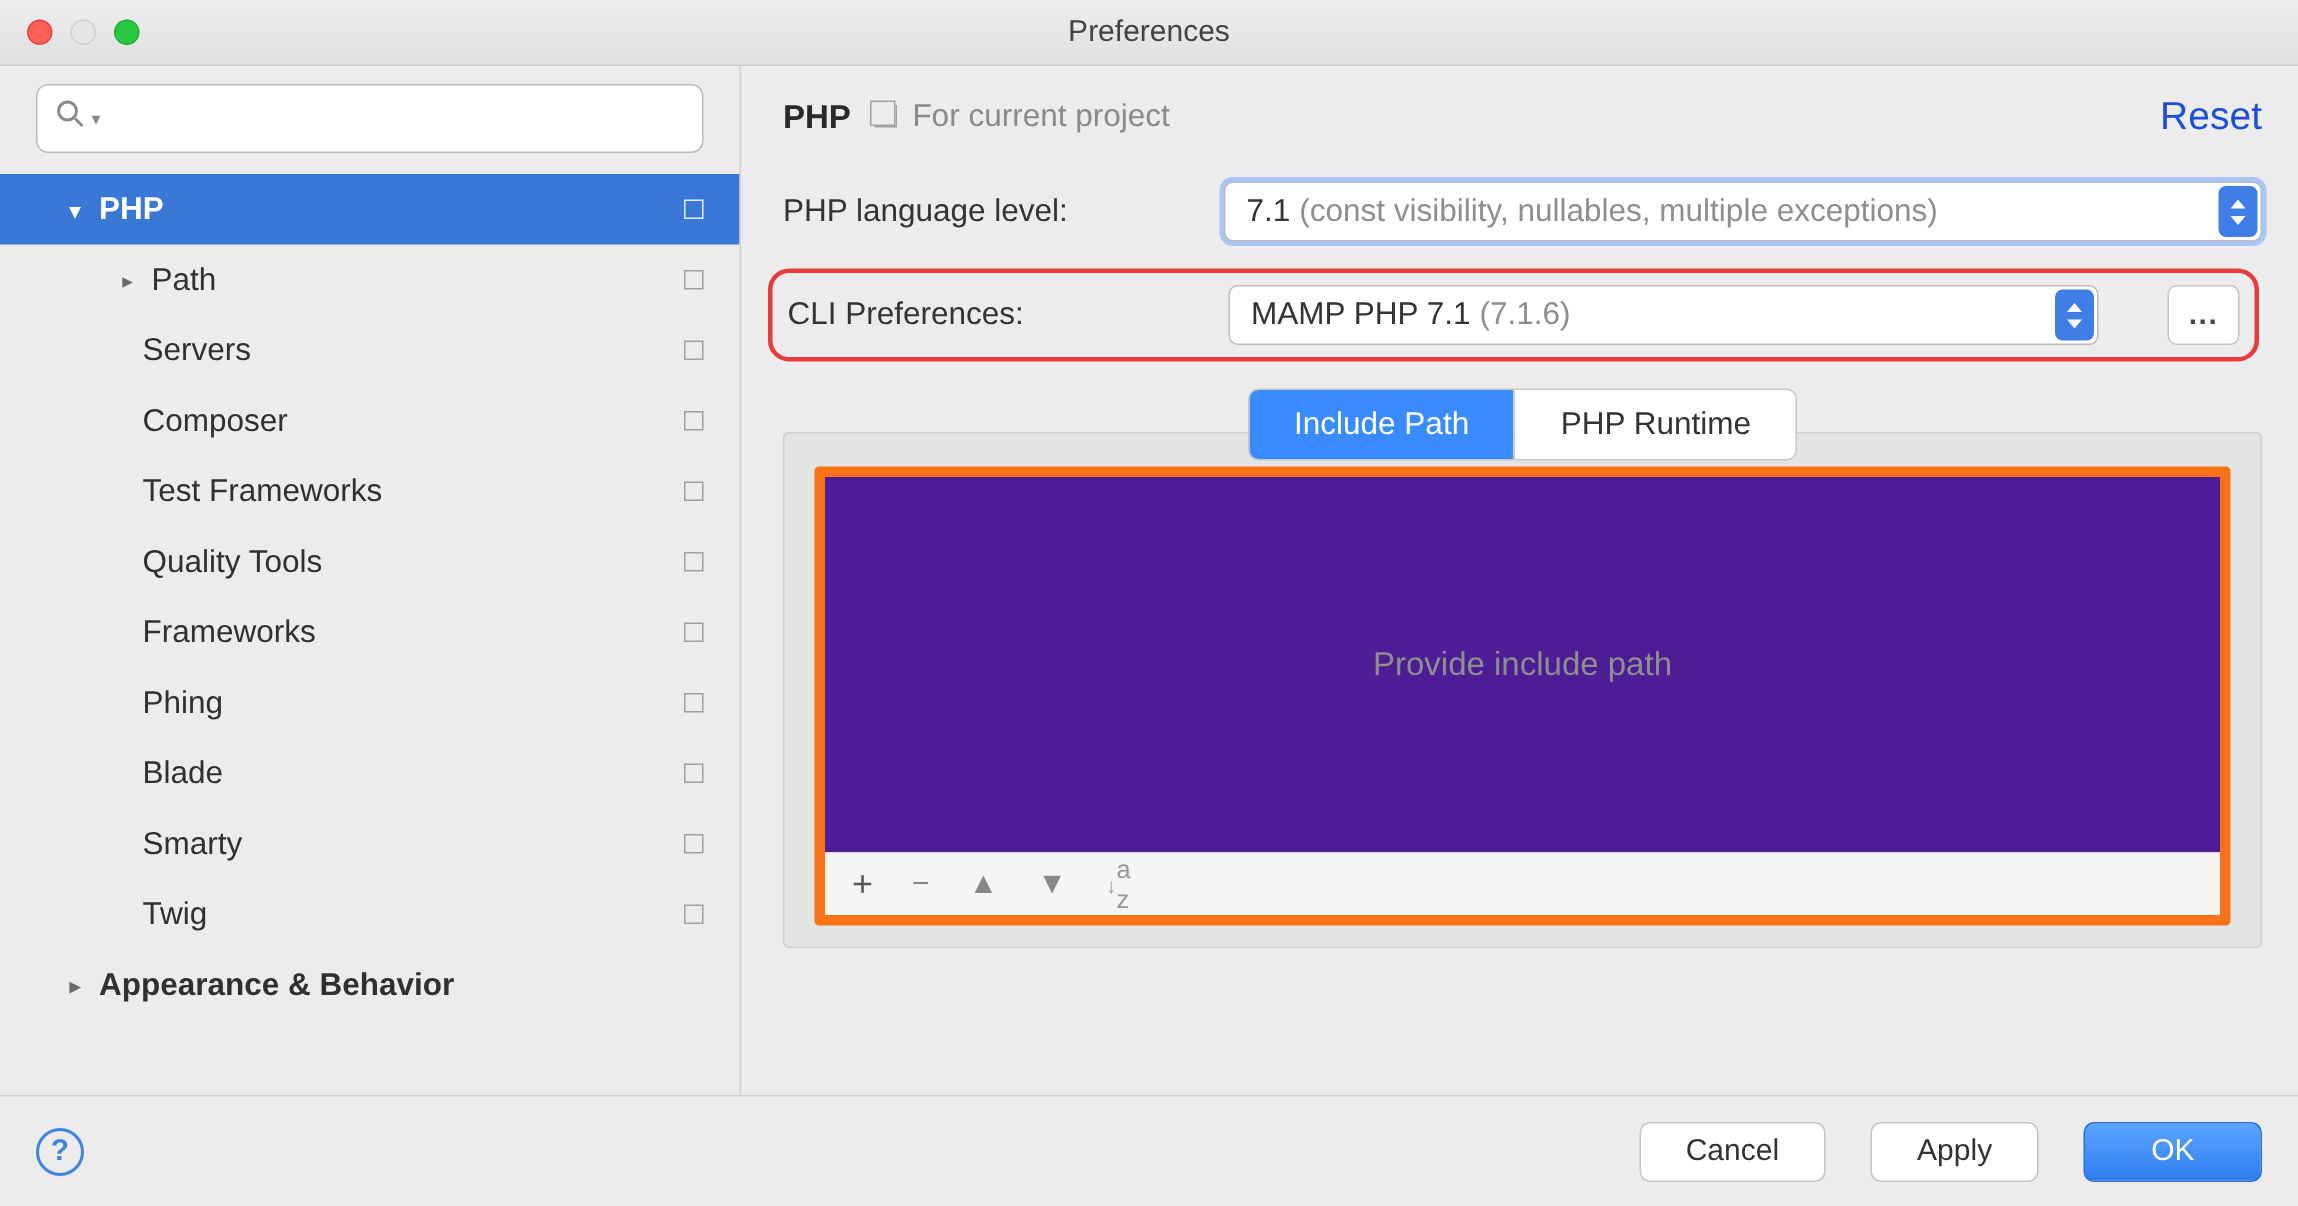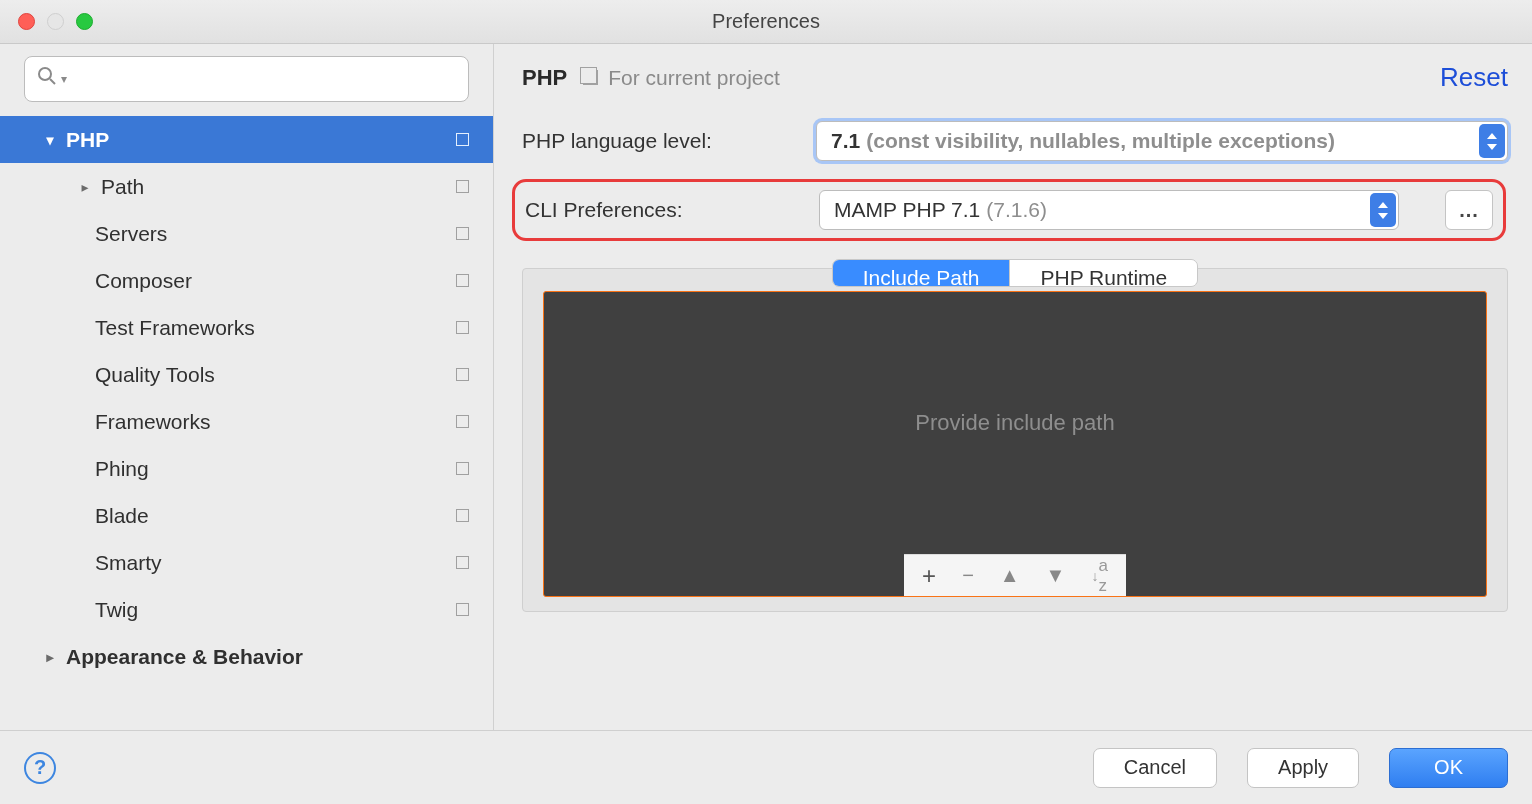--- a/index.html
+++ b/index.html
@@ -114,21 +114,21 @@
   height:40px;
   border:1px solid #bcbcbc;
   border-radius:6px;
   background:#fff;
   display:flex;
   align-items:center;
   padding:0 4px 0 14px;
   font-size:21px;
   position:relative;
 }
-.combo.focused { box-shadow: 0 0 0 3px rgba(100,160,255,0.5); font-weight: bold; }
+.combo.focused { box-shadow: 0 0 0 3px rgba(100,160,255,0.5); }
 .combo .main-text { color:#333; }
 .combo .hint { color:#8e8e8e; margin-left:6px; }
 .combo .stepper {
   position:absolute; right:2px; top:2px; bottom:2px; width:26px;
   background:#3e7ee6;
   border-radius:5px;
   display:flex; flex-direction:column; align-items:center; justify-content:center;
   gap:1px;
 }
 .combo .stepper::before, .combo .stepper::after {
@@ -145,39 +145,38 @@
 }
 .tab-area { display:flex; flex-direction:column; align-items:stretch; }
 .tabs-row { display:flex; justify-content:center; margin-bottom:0; }
 .seg {
   display:flex;
   border-radius:7px;
   overflow:hidden;
   border:1px solid #c8c8c8;
 }
 .seg button {
-  border:none; background:#fff; padding:6px 30px; font-size:21px; color:#333; height:26px;
+  border:none; background:#fff; padding:6px 30px; font-size:21px; color:#333; height:46px;
 }
 .seg button.active { background:#398cff; color:#fff; }
 .seg button + button { border-left:1px solid #c8c8c8; }
 .include-panel {
   margin-top:-19px;
   border:1px solid #cfcfcf;
   border-radius:4px;
   background:#e4e4e4;
   padding:22px 20px 14px 20px;
 }
 .list-box {
-  background:#404040;
-  border:1px solid #f97316;
+  background:#4c1d95;
+  border:7px solid #f97316;
   border-radius:3px;
   height:306px;
   display:flex;
   flex-direction:column;
-  align-items:center;
 }
 .list-body { flex:1; display:flex; align-items:center; justify-content:center; color:#8e8e8e; font-size:22px; }
 .list-toolbar {
   height:42px; border-top:1px solid #ddd;
   background:#f5f5f5;
   display:flex; align-items:center; gap:26px; padding:0 18px;
 }
 .tool { color:#888; font-size:20px; display:inline-flex; align-items:center; }
 .tool.plus { color:#555; font-size:24px; font-weight:400; }
 .sort { position:relative; font-size:17px; color:#999; }

